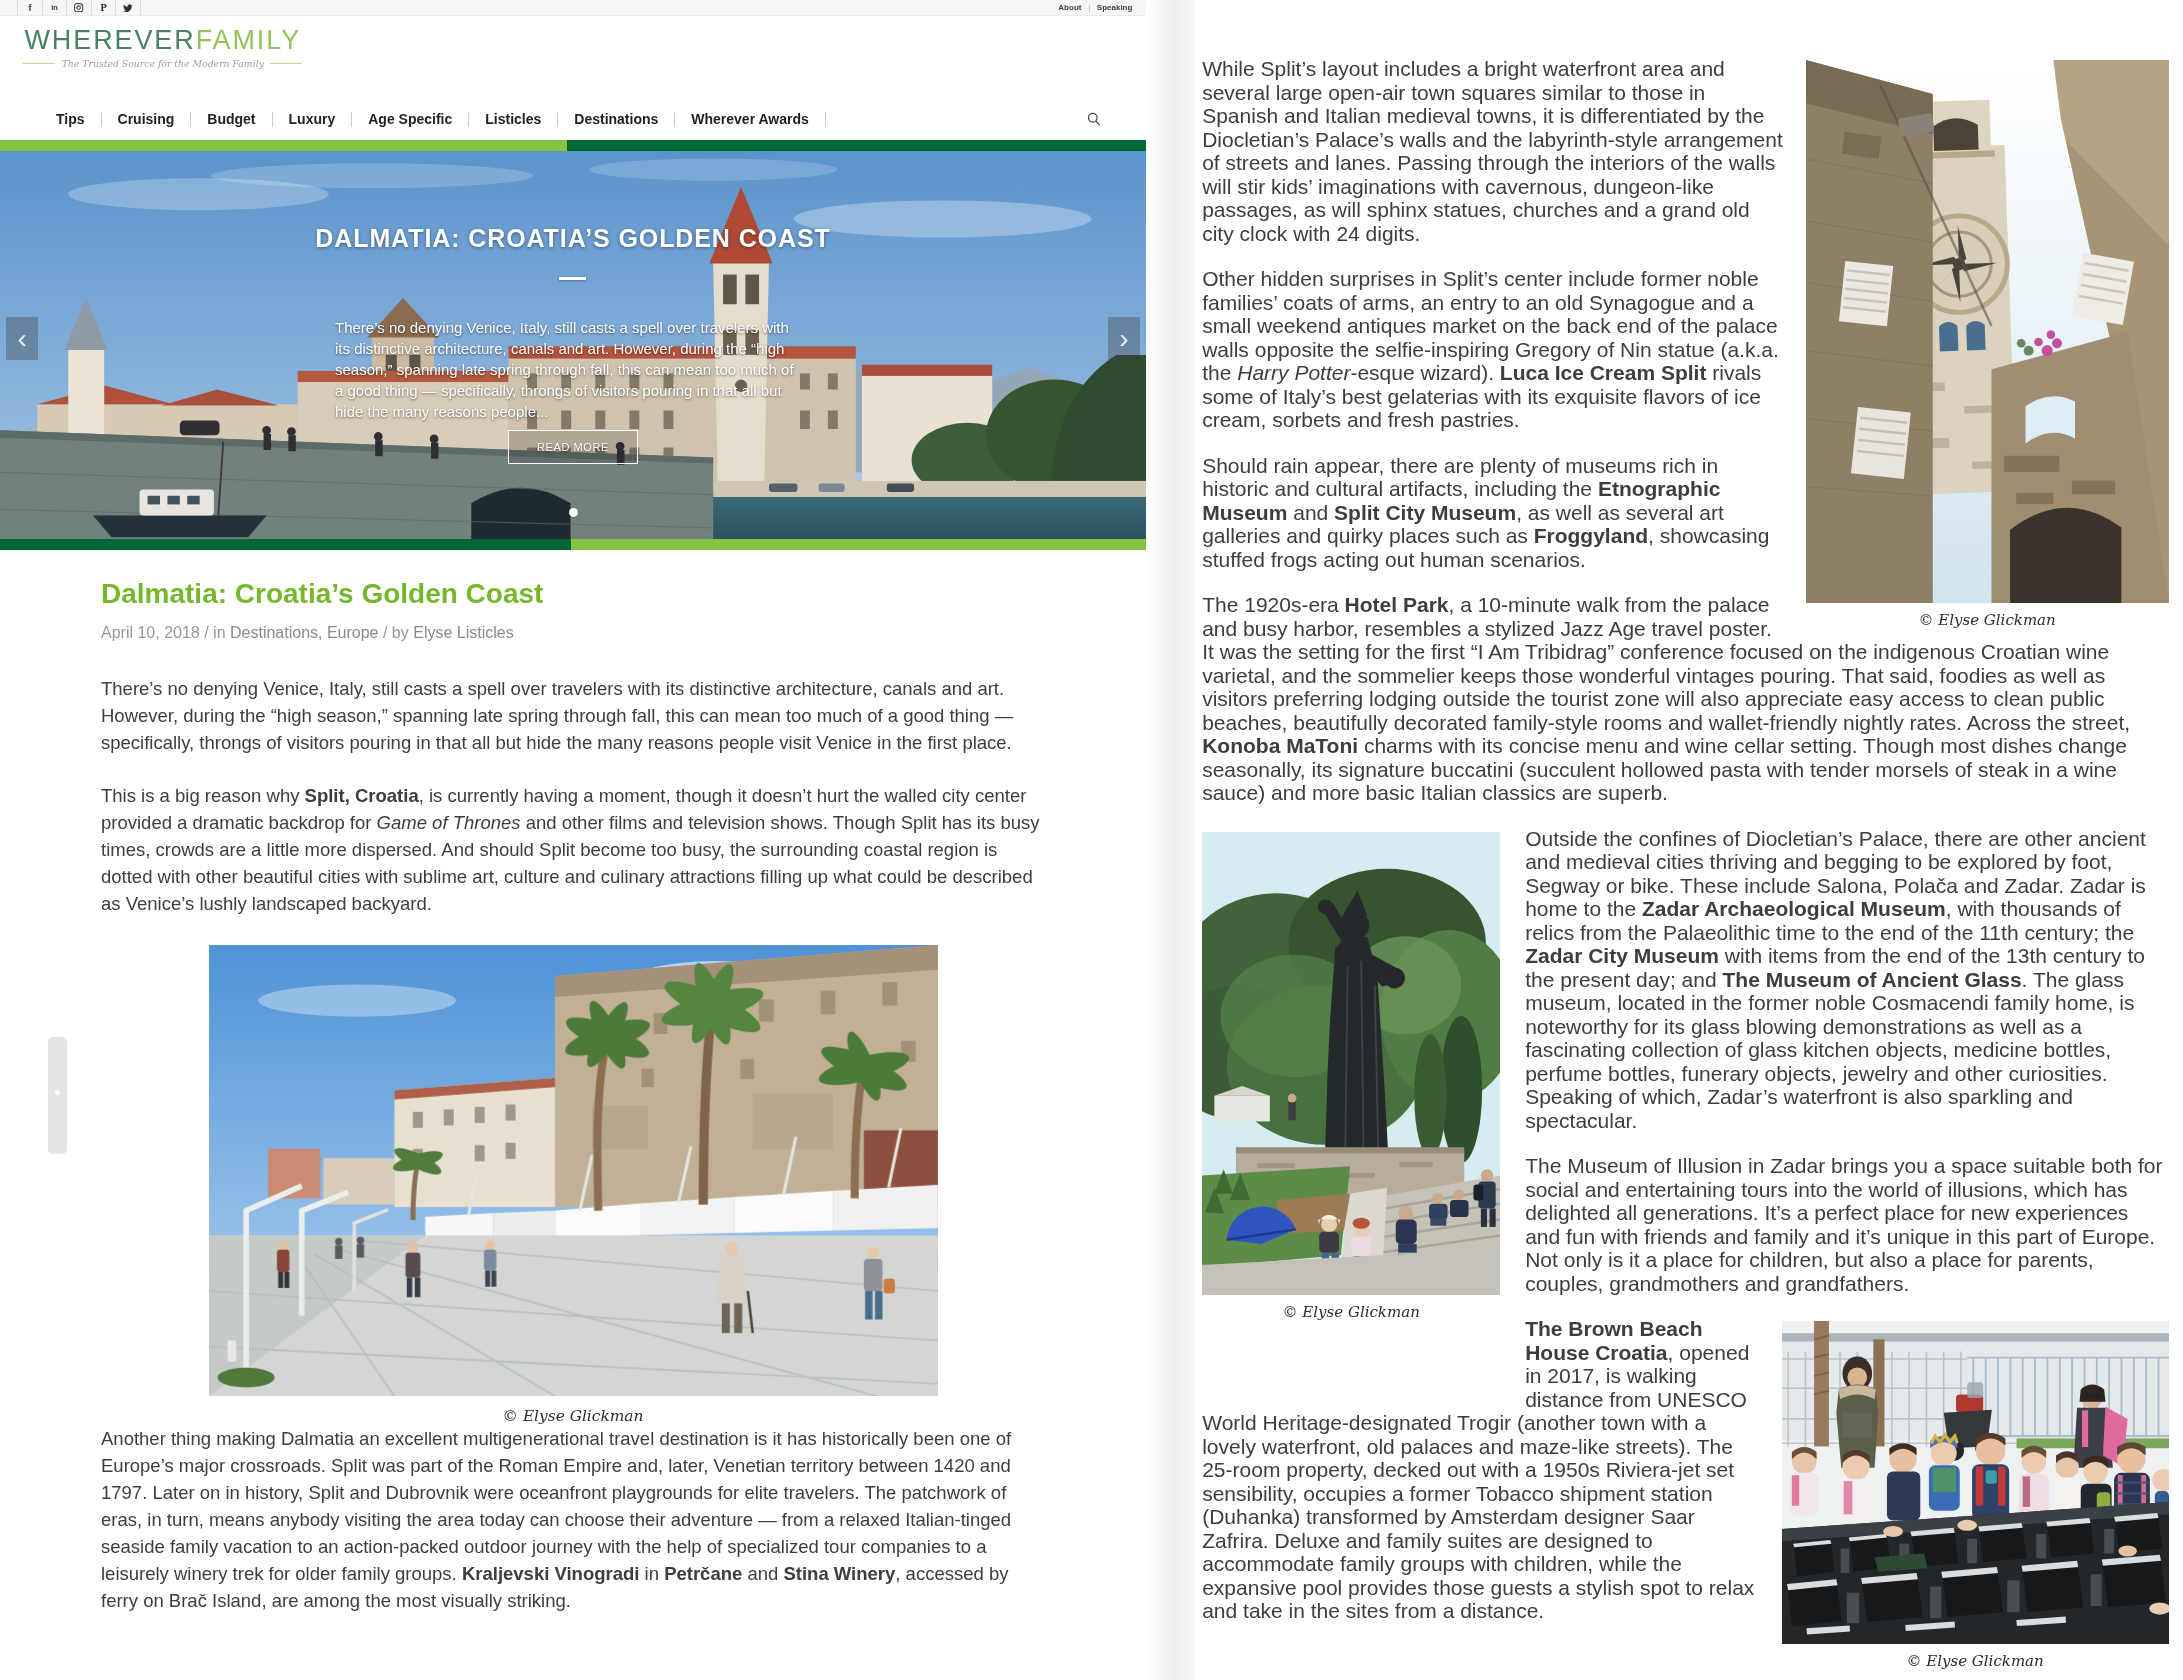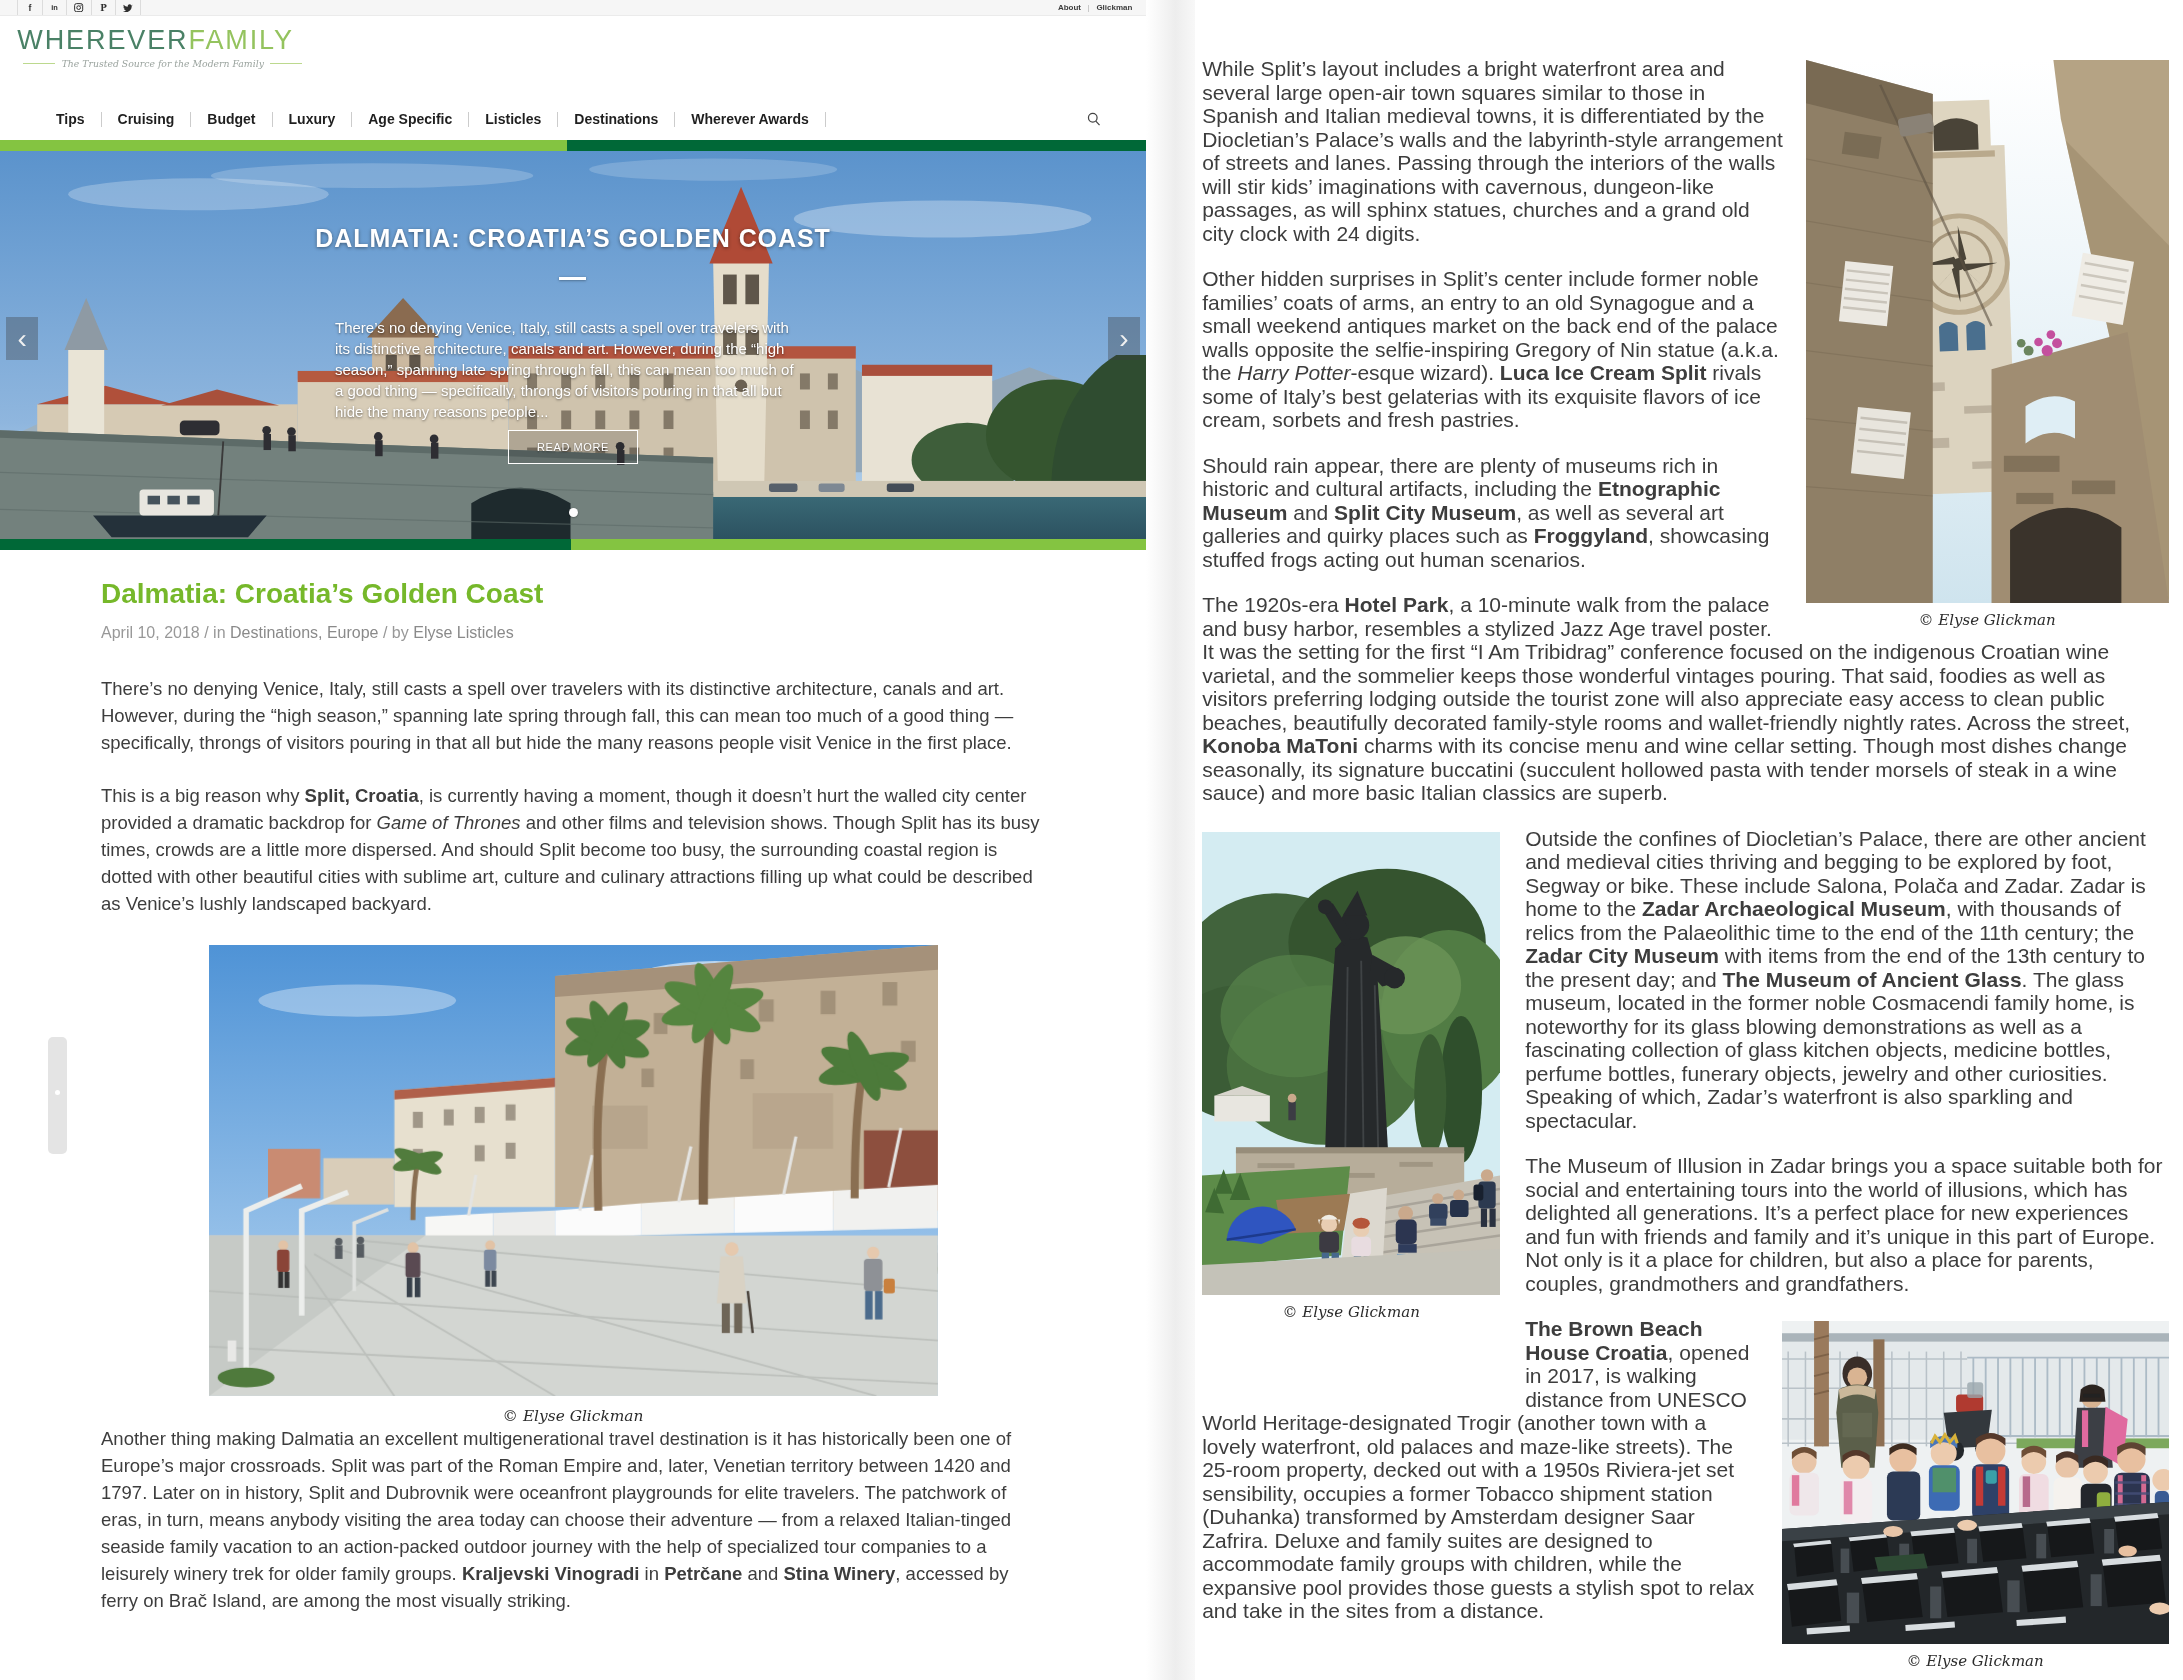--- a/index.html
+++ b/index.html
@@ -10,21 +10,21 @@
   .topbar{position:relative;height:15px;background:#f6f6f6;border-bottom:0.6px solid #ebebeb;
           display:flex;align-items:center;font-size:8px;color:#3c3c3c;}
   .social{display:flex;height:100%;margin-left:17.3px;}
   .social .sico{width:23.5px;height:100%;display:flex;align-items:center;justify-content:center;
                 border-left:0.6px solid #dcdcdc;font-weight:bold;color:#2f2f2f;font-size:8.7px;}
   .social .sico:last-child{border-right:0.6px solid #dcdcdc;}
   .topbar-right{margin-left:auto;margin-right:13.6px;display:flex;align-items:flex-end;font-weight:bold;font-size:8px;color:#3c3c3c;}
   .topbar-right .tsep{width:0.6px;height:7.4px;background:#c9c9c9;margin:0 7.4px;}
   .header{position:relative;height:124px;background:#ffffff;}
   .logo{position:absolute;left:17.3px;top:8.7px;}
-  .logo-line{font-size:27px;font-weight:200;letter-spacing:1.9px;line-height:30px;}
+  .logo-line{font-size:27px;font-weight:200;letter-spacing:1.9px;line-height:30px;text-align:center;}
   .logo-w{color:#4a8166;}
   .logo-f{color:#94c35e;}
   .tagline{margin-top:3.7px;display:flex;align-items:center;font-family:"DejaVu Serif",serif;
            font-style:italic;font-size:9.3px;color:#9aa39e;}
   .tagline .dash{width:32px;height:1.2px;background:#bcd98e;margin:0 6.2px;}
   .nav{position:absolute;left:0;bottom:0;width:100%;height:41px;display:flex;align-items:center;padding-left:56px;box-sizing:border-box;}
   .nav .nitem{font-size:14px;font-weight:bold;color:#1f1f1f;padding:0 16px;border-right:0.6px solid #cccccc;line-height:15px;cursor:pointer;}
   .nav .nitem:first-child{padding-left:0;}
   .nav .nitem:last-child{border-right:none;}
   .nav .search{margin-left:auto;margin-right:44px;cursor:pointer;}
@@ -96,21 +96,21 @@
         <span class="sico" style="font-family:'DejaVu Serif',serif;">P</span>
         <span class="sico">
           <svg width="10" height="8" viewBox="0 0 16 13">
               <path d="M15 1.5c-.6.4-1.2.6-1.9.8C12.5.8 11.6.4 10.7.4 8.9.4 7.5 1.8 7.5 3.6c0 .3 0 .5.1.7C4.9 4.2 2.6 3 1 1.1.7 1.6.6 2.1.6 2.7c0 1.1.6 2.1 1.4 2.7-.5 0-1-.2-1.4-.4 0 1.6 1.1 2.9 2.6 3.2-.3.1-.6.1-.9.1-.2 0-.4 0-.6-.1.4 1.3 1.6 2.2 3 2.3-1.1.9-2.5 1.4-4 1.4H0c1.4.9 3.1 1.4 4.9 1.4 5.9 0 9.1-4.9 9.1-9.1v-.4c.6-.5 1.2-1 1.6-1.7-.6.3-1.2.4-1.8.5.6-.4 1.1-1 1.2-1.7z" fill="#2f2f2f"></path>
             </svg>
         </span>
       </div>
       <div class="topbar-right">
         <span>About</span>
         <span class="tsep"></span>
-        <span>Glickman</span>
+        <span>Speaking</span>
       </div>
     </div>
 
     <div class="header">
       <div class="logo">
         <div class="logo-line">
           <span class="logo-w">WHEREVER</span><span class="logo-f">FAMILY</span>
         </div>
         <div class="tagline">
           <span class="dash"></span>

